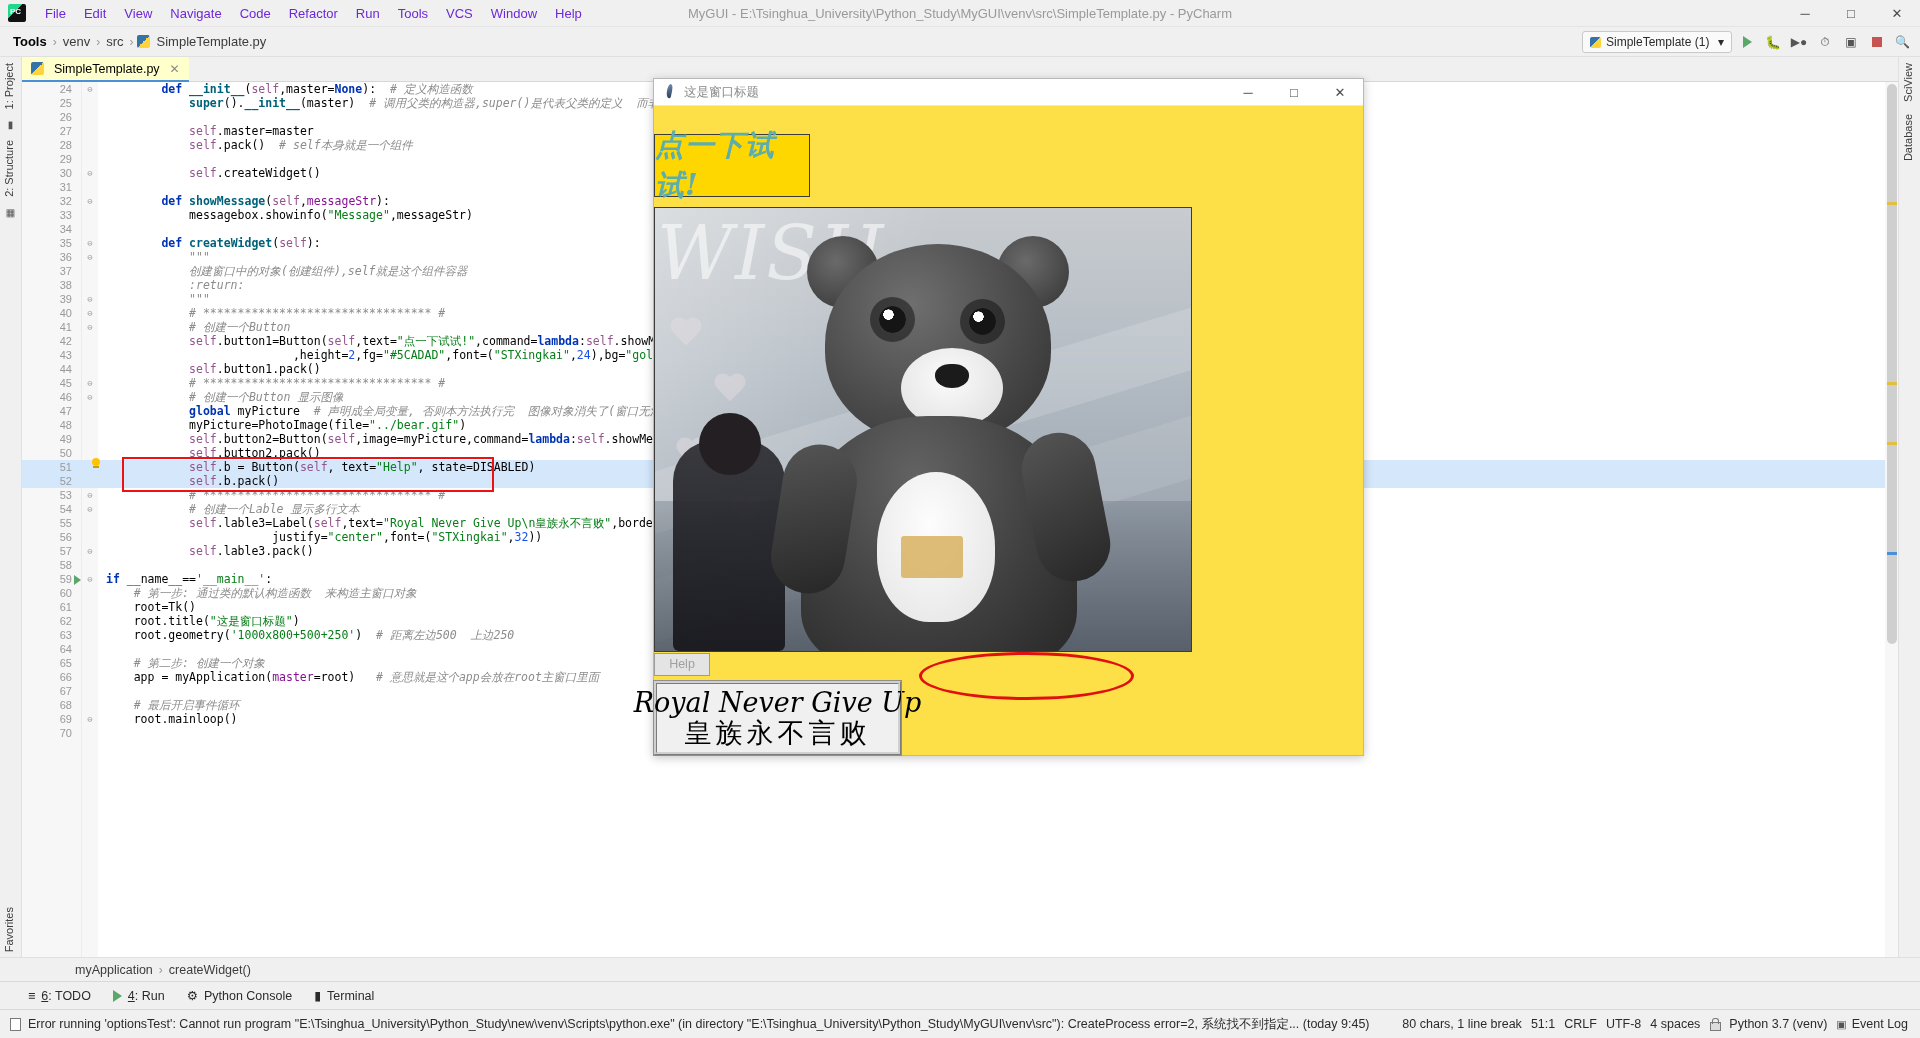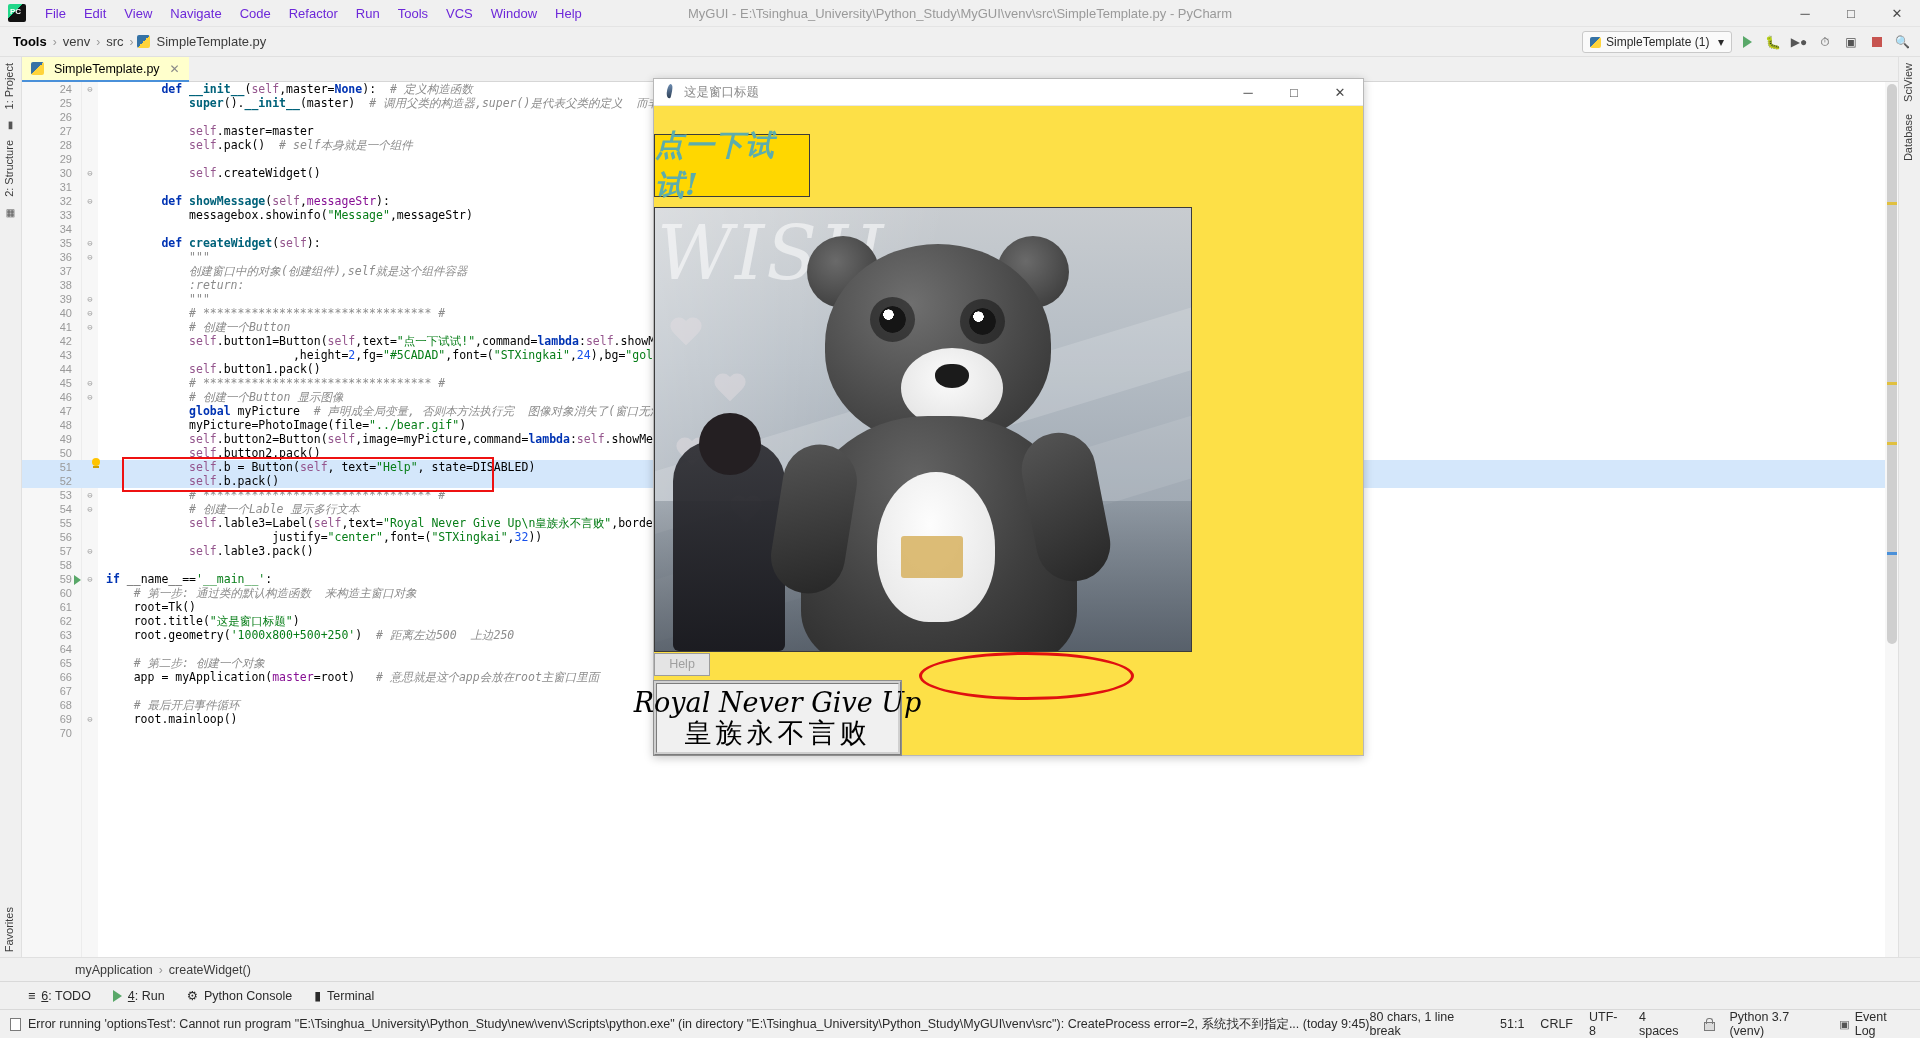--- a/index.html
+++ b/index.html
@@ -369,21 +369,21 @@
   }
   .sb-msg {
     font-size: 12.5px; color: #2b2b2b; margin-left: 10px; white-space: nowrap;
     display: flex; align-items: center; gap: 7px;
   }
   .sb-doc-ico {
     width: 11px; height: 13px; border: 1px solid #7a7a7a; background: #fff;
     display: inline-block;
   }
   .sb-right {
-    margin-left: auto; display: flex; align-items: center; gap: 16px;
+    margin-left: auto; display: flex; align-items: center; gap: 9px;
     padding-right: 12px; font-size: 12.5px; color: #2b2b2b;
   }
   .sb-lock {
     width: 11px; height: 13px; position: relative; display: inline-block;
   }
   .sb-lock:before {
     content:""; position:absolute; left:1px; bottom:0; width:9px; height:7px;
     border:1px solid #7a7a7a; background:#dcdcdc;
   }
   .sb-lock:after {

